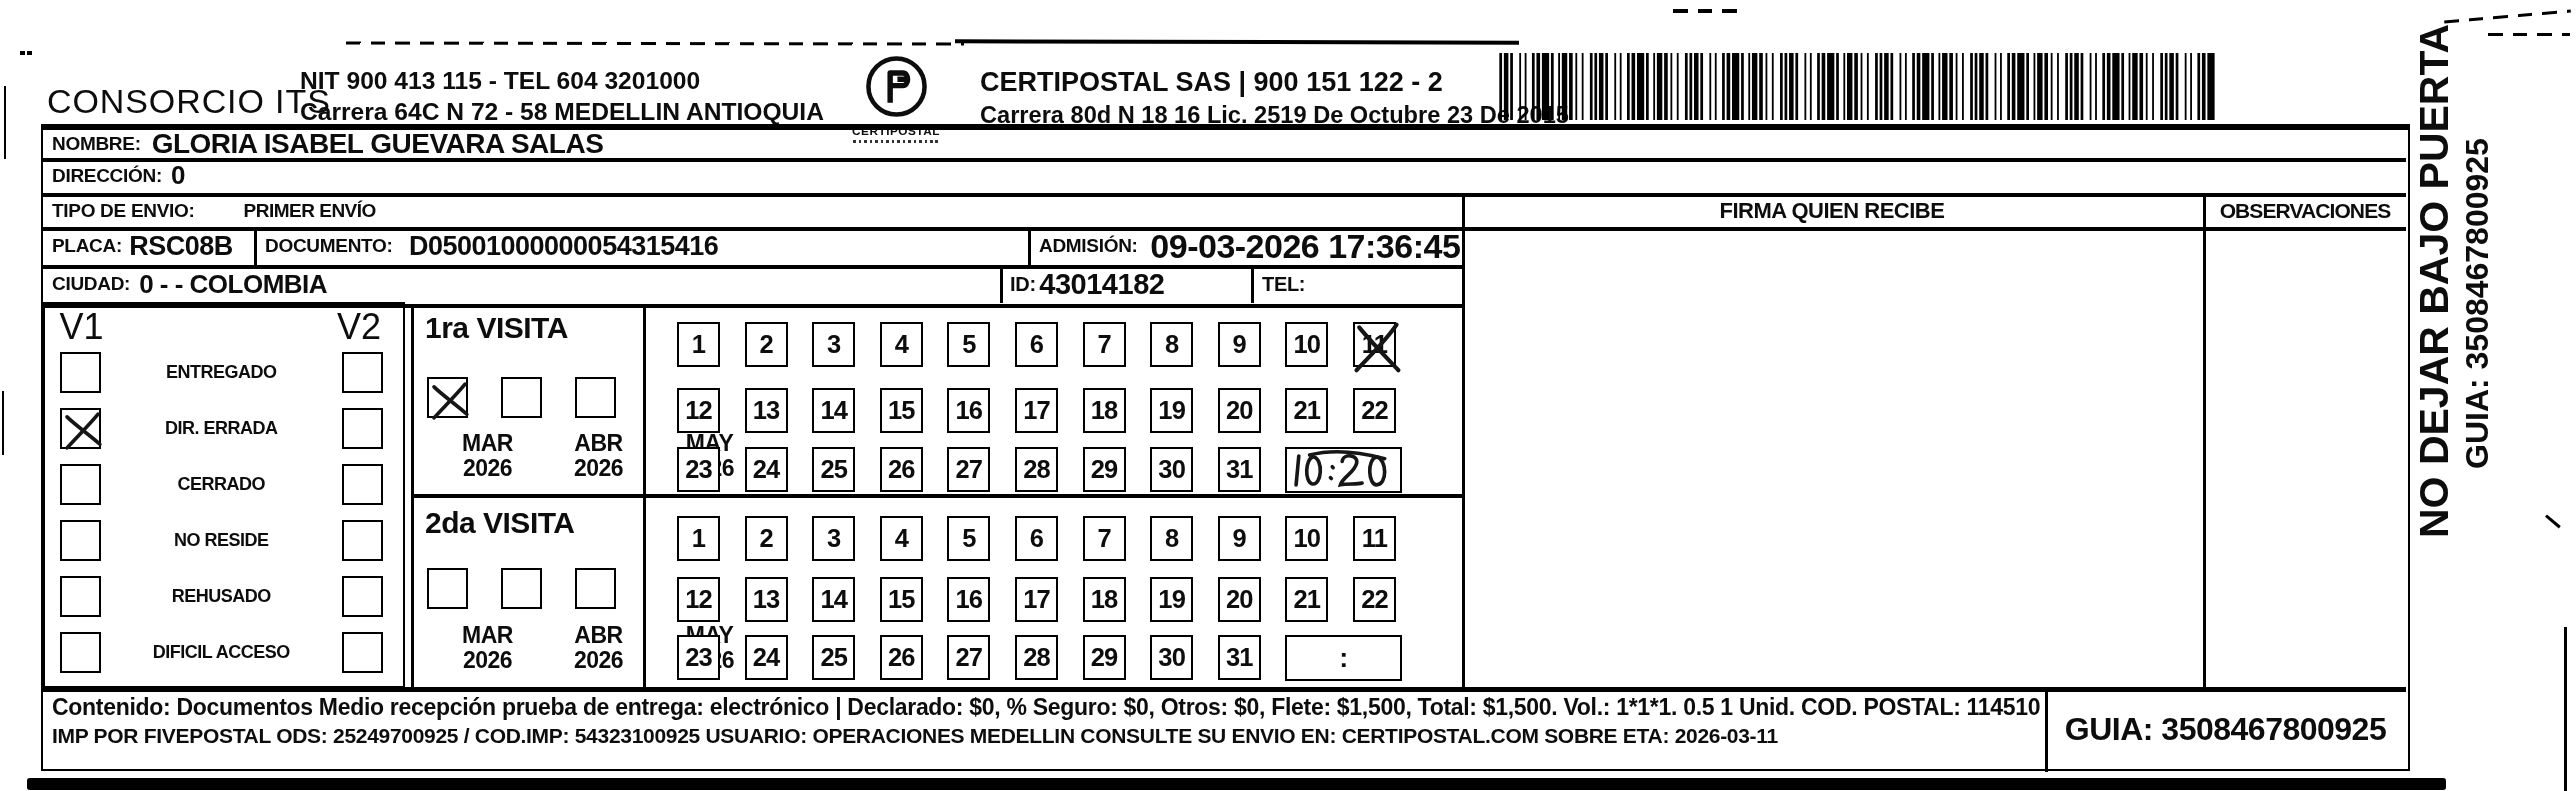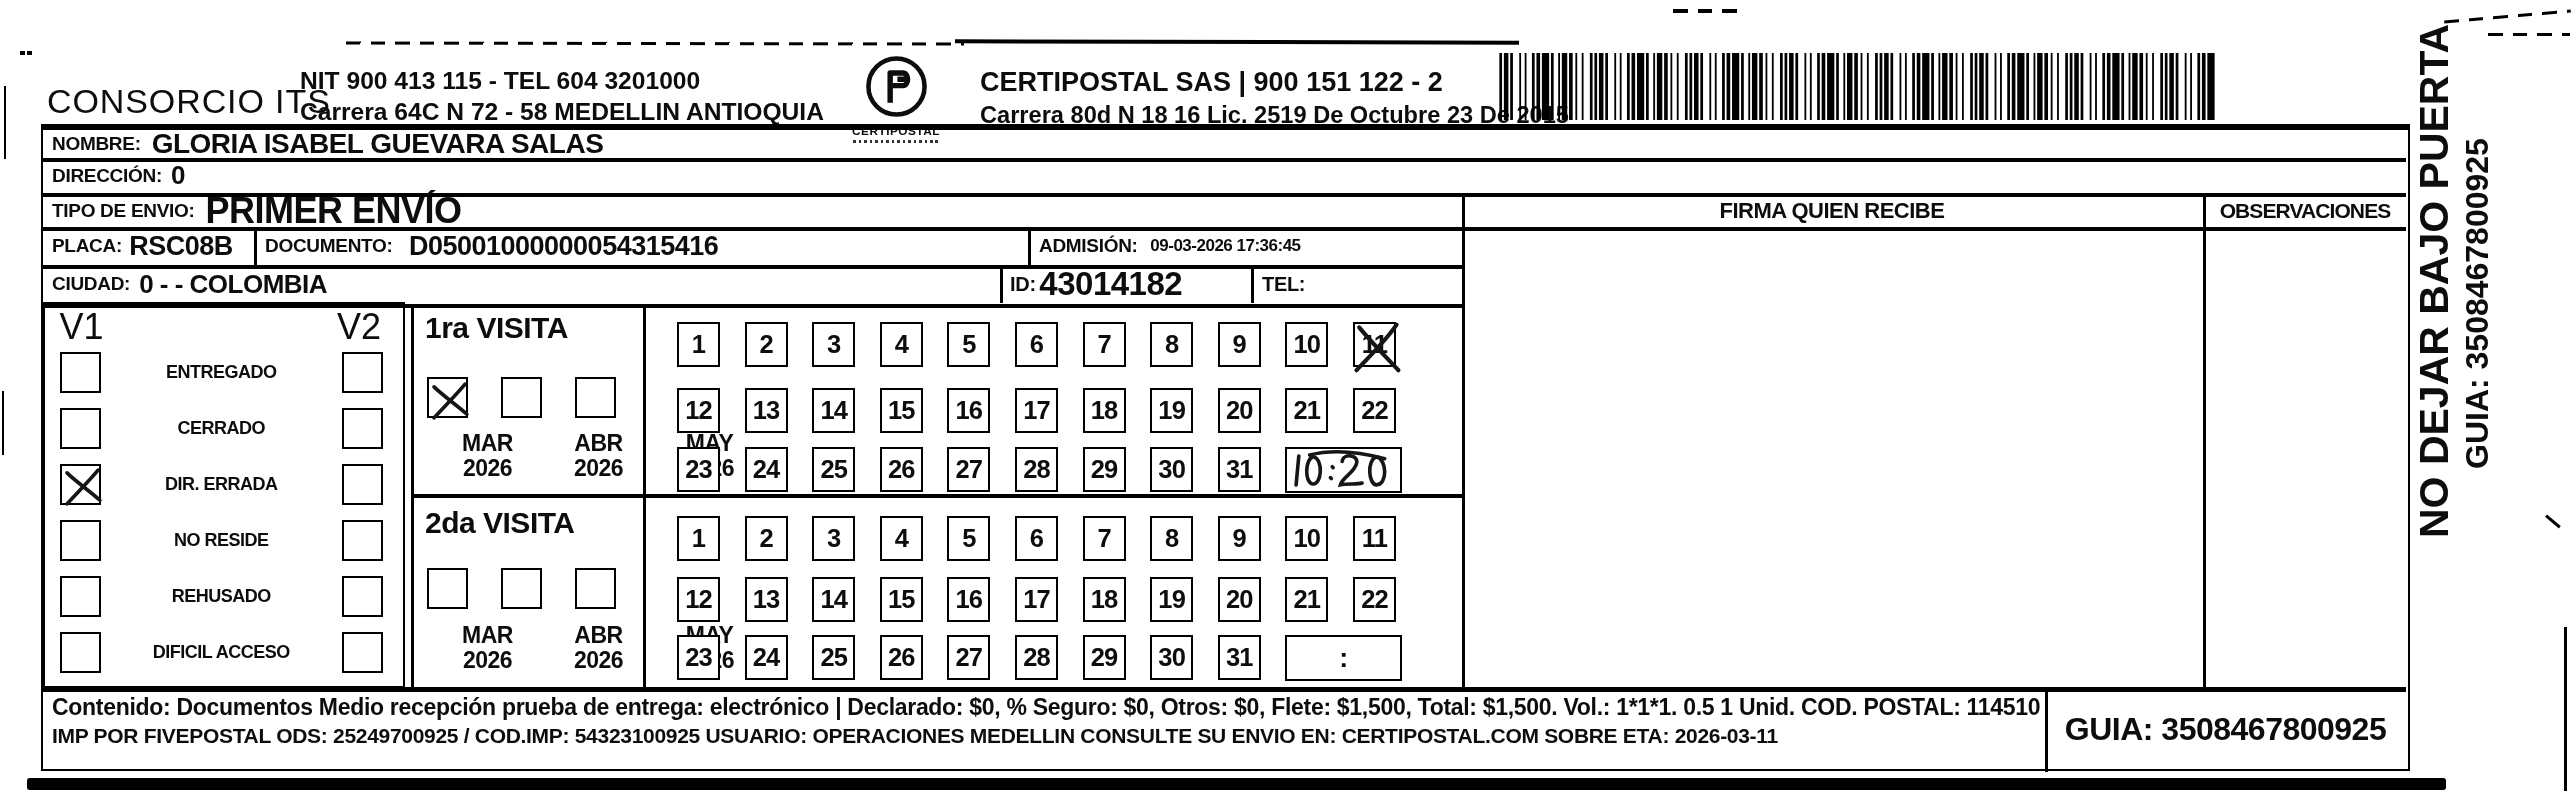--- a/index.html
+++ b/index.html
@@ -242,74 +242,74 @@
   <div class="fieldrow" style="left:9px;top:0;height:28px;gap:11px;">
     <span class="flabel">NOMBRE:</span>
     <span class="fvalue" style="font-size:28px;">GLORIA ISABEL GUEVARA SALAS</span>
   </div>
   <div class="fieldrow" style="left:9px;top:28px;height:35px;gap:9px;">
     <span class="flabel">DIRECCIÓN:</span>
     <span class="fvalue" style="font-size:26px;">0</span>
   </div>
   <div class="fieldrow" style="left:9px;top:63px;height:35px;gap:11px;">
     <span class="flabel">TIPO DE ENVIO:</span>
-    <span class="fvalue" style="font-size:36px;">PRIMER ENVÍO</span>
+    <span class="fvalue" style="font-size:19px;margin-left:38px;">PRIMER ENVÍO</span>
   </div>
   <div class="fieldrow" style="left:9px;top:97px;height:38px;gap:7.3px;">
     <span class="flabel">PLACA:</span>
     <span class="fvalue">RSC08B</span>
   </div>
   <div class="fieldrow" style="left:222px;top:97px;height:38px;gap:16.4px;">
     <span class="flabel">DOCUMENTO:</span>
     <span class="fvalue">D05001000000054315416</span>
   </div>
   <div class="fieldrow" style="left:996px;top:97px;height:38px;gap:12.7px;">
     <span class="flabel">ADMISIÓN:</span>
-    <span class="fvalue" style="font-size:17px;">09-03-2026 17:36:45</span>
+    <span class="fvalue" style="font-size:34px;">09-03-2026 17:36:45</span>
   </div>
   <div class="fieldrow" style="left:9px;top:135px;height:38px;gap:9px;">
     <span class="flabel">CIUDAD:</span>
     <span class="fvalue" style="font-size:26px;">0 - - COLOMBIA</span>
   </div>
   <div class="fieldrow" style="left:967px;top:135px;height:38px;gap:3.6px;">
     <span class="flabel" style="font-size:20px;">ID:</span>
-    <span class="fvalue" style="font-size:33px;">43014182</span>
+    <span class="fvalue" style="font-size:29px;">43014182</span>
   </div>
   <div class="fieldrow" style="left:1219px;top:135px;height:38px;gap:5.5px;">
     <span class="flabel" style="font-size:20px;">TEL:</span>
     <span class="fvalue" style="font-size:25.5px;"></span>
   </div>
 
   <div class="hdrcell" style="left:1419px;top:63px;width:740px;height:35px;">FIRMA QUIEN RECIBE</div>
   <div class="hdrcell" style="left:2160px;top:63px;width:204px;height:35px;font-size:21px;letter-spacing:-0.9px;">OBSERVACIONES</div>
   <div style="position:absolute;left:1419px;top:97px;width:740px;height:460px;"></div>
   <div style="position:absolute;left:2160px;top:97px;width:204px;height:460px;"></div>
 
   <div id="vpanel">
     <div class="vhead" style="left:14.5px;">V1</div>
     <div class="vhead" style="right:22px;">V2</div>
     <div id="voptions">
         <div class="status-row">
           <div class="cb"></div>
           <div class="status-label">ENTREGADO</div>
-          <div class="cb"></div>
-        </div>
-        <div class="status-row">
-          <div class="cb"></div>
-          <div class="status-label">CERRADO</div>
           <div class="cb"></div>
         </div>
         <div class="status-row">
           <div class="cb">
             <svg class="xmark" viewBox="0 0 57 57">
               <path d="M11 13 C20 22 36 33 47 43"></path>
               <path d="M45 10 C36 21 21 36 11 47"></path>
             </svg>
           </div>
           <div class="status-label">DIR. ERRADA</div>
+          <div class="cb"></div>
+        </div>
+        <div class="status-row">
+          <div class="cb"></div>
+          <div class="status-label">CERRADO</div>
           <div class="cb"></div>
         </div>
         <div class="status-row">
           <div class="cb"></div>
           <div class="status-label">NO RESIDE</div>
           <div class="cb"></div>
         </div>
         <div class="status-row">
           <div class="cb"></div>
           <div class="status-label">REHUSADO</div>

